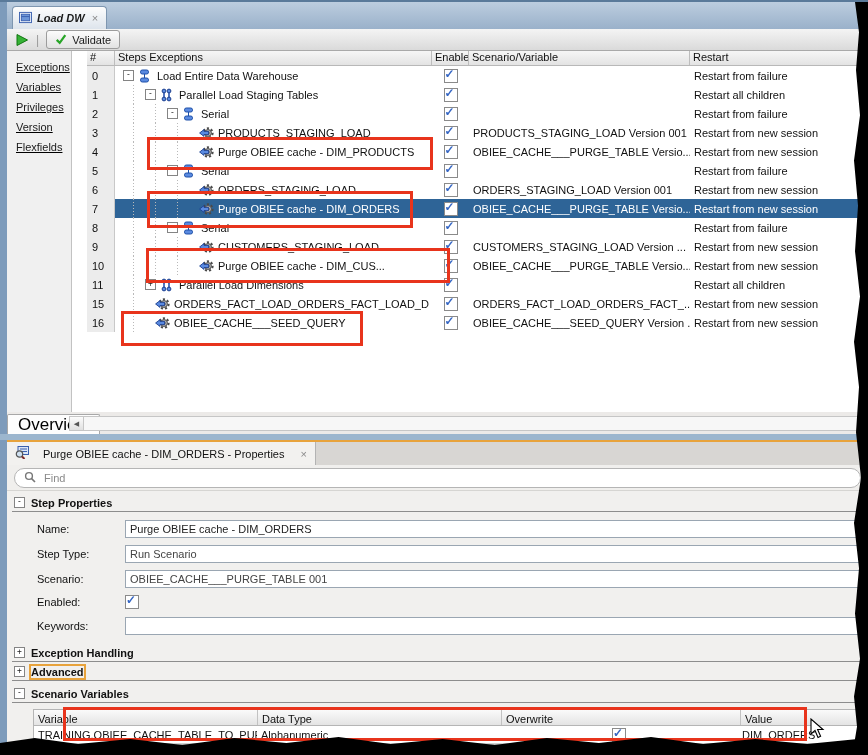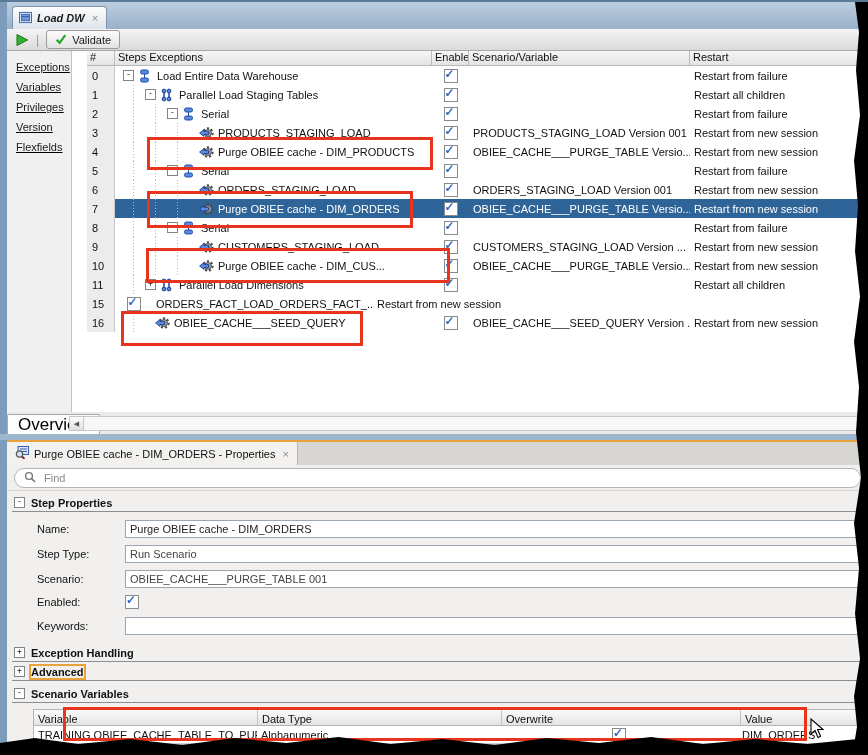--- a/index.html
+++ b/index.html
@@ -71,21 +71,21 @@
   .hscroll{position:absolute;left:62px;top:4px;right:6px;height:13px;background:#f7f7f7;border:1px solid #c6c6c6;display:flex;}
   .hs-btn{width:13px;height:100%;background:linear-gradient(#fcfcfc,#e0e0e0);border-right:1px solid #c6c6c6;
        display:flex;align-items:center;justify-content:center;font-size:7px;color:#555;}
 
   
   .splitter{position:absolute;left:0;top:432px;right:0;height:6px;background:#9cb6ce;}
 
   
   .props{position:absolute;left:7px;top:438px;right:0;bottom:0;background:#f1f0ee;}
   .props-tabbar{position:relative;height:23px;background:#d8d6d3;border-top:2px solid #e8a33c;}
-  .props-tab{position:absolute;left:0;top:0;height:23px;display:flex;align-items:center;gap:5px;padding:0 8px;
+  .props-tab{position:absolute;left:0;top:0;height:23px;display:flex;align-items:center;gap:14px;padding:0 8px;
        background:#f2f1ef;border-right:1px solid #b3b3b3;font-size:11px;color:#111;}
   .findbar{height:25px;background:#f0efed;border-bottom:1px solid #d6d5d2;display:flex;align-items:center;padding:0 7px;}
   .find-field{flex:1;height:18px;background:#fff;border:1px solid #b5b5b5;border-radius:10px;
        display:flex;align-items:center;gap:6px;padding:0 9px;}
   .find-field input{border:none;outline:none;background:transparent;font-size:11px;color:#333;width:100%;
        font-family:"Liberation Sans",sans-serif;}
   .find-field input::placeholder{color:#8a8a8a;}
 
   .props-body{position:absolute;left:0;top:50px;right:0;bottom:0;padding:5px 8px 0 5px;font-size:11px;color:#111;}
   .sec{display:flex;align-items:center;gap:5px;font-weight:bold;border-bottom:1px solid #8d8d8d;
@@ -435,20 +435,33 @@
               <span class="tlabel">Parallel Load Dimensions</span>
             </span>
             <span class="cell c-enabled">
               <span class="checkbox checked"></span>
             </span>
             <span class="cell c-scen"></span>
             <span class="cell c-restart">Restart all children</span>
           </div>
           <div class="trow">
             <span class="cell c-num">15</span>
+            <span class="cell c-tree">
+              <span class="guide"></span>
+              <span class="expander-ph"></span>
+              <span class="ticon">
+                <svg width="15" height="14" viewBox="0 0 15 14">
+                  <circle cx="9" cy="7" r="4.6" fill="none" stroke="#4a4a4a" stroke-width="2.1" stroke-dasharray="2.1 1.9"></circle>
+                  <circle cx="9" cy="7" r="3.4" fill="#b8b8b8" stroke="#4a4a4a"></circle>
+                  <circle cx="9" cy="7" r="1.3" fill="#f0f0f0" stroke="#4a4a4a" stroke-width="0.8"></circle>
+                  <path d="M0.6,7 L5,3.6 L5,5.4 L9.6,5.4 L9.6,8.6 L5,8.6 L5,10.4 Z" fill="#5a8ae0" stroke="#1c3f8f" stroke-width="0.9"></path>
+                </svg>
+              </span>
+              <span class="tlabel">ORDERS_FACT_LOAD_ORDERS_FACT_LOAD_D</span>
+            </span>
             <span class="cell c-enabled">
               <span class="checkbox checked"></span>
             </span>
             <span class="cell c-scen">ORDERS_FACT_LOAD_ORDERS_FACT_...</span>
             <span class="cell c-restart">Restart from new session</span>
           </div>
           <div class="trow">
             <span class="cell c-num">16</span>
             <span class="cell c-tree">
               <span class="guide"></span>

